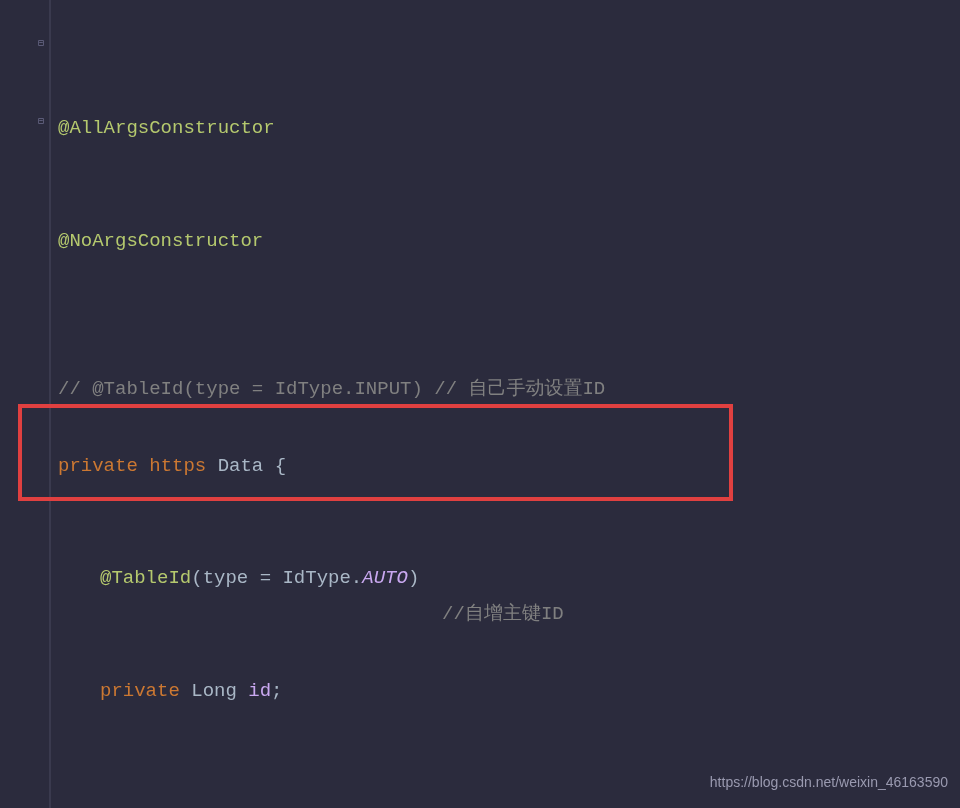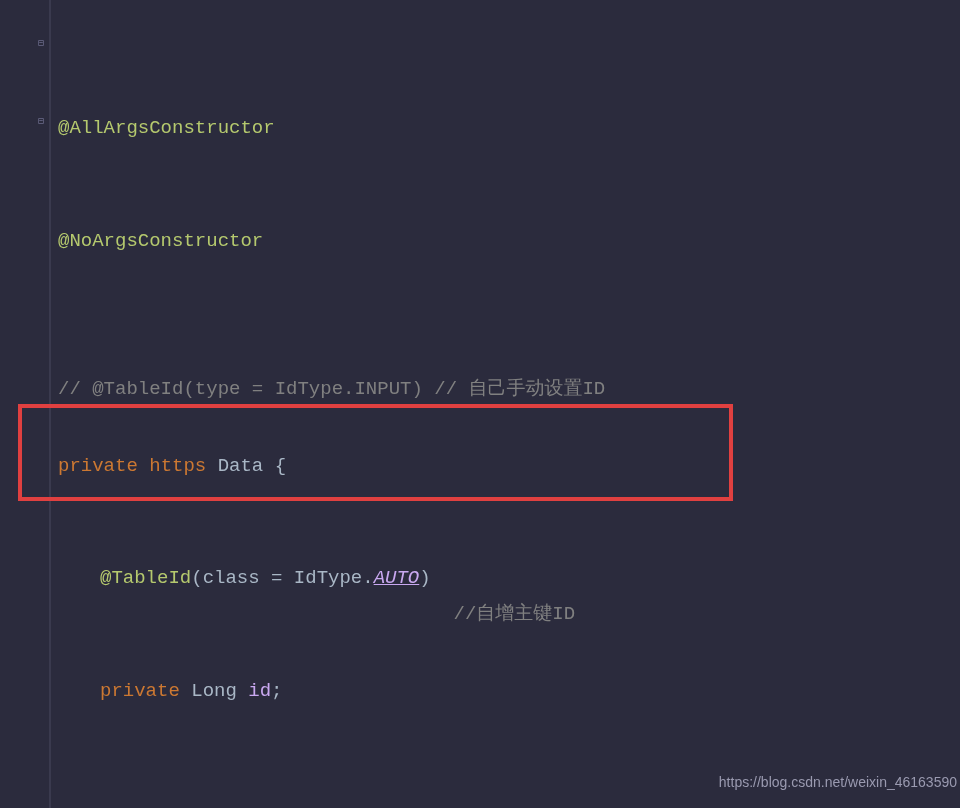--- a/index.html
+++ b/index.html
@@ -40,59 +40,59 @@
       top: 36px;
       left: 58px;
       right: 0;
       white-space: pre;
     }
     .line { height: 38.5px; display: flex; align-items: flex-start; }
     .annotation { color: #b5c96e; }
     .keyword { color: #cc7832; }
     .type { color: #a9b7c6; }
     .identifier { color: #c9a8f0; }
-    .static-ref { color: #c9a8f0; font-style: italic; text-decoration: underline; }
+    .static-ref { color: #c9a8f0; font-style: italic; }
     .comment { color: #808080; margin-top: 36px; }
     .plain { color: #a9b7c6; }
     .punct { color: #a9b7c6; }
     .ws4 { display: inline-block; width: 42px; }
     .highlight-box {
       position: absolute;
       left: 18px;
       top: 404px;
       width: 715px;
       height: 97px;
       border: 4px solid #e04040;
       pointer-events: none;
     }
     .watermark {
       position: absolute;
       bottom: 12px;
-      right: 3px;
+      right: 12px;
       color: #9a9ab0;
       font-size: 14px;
       font-family: Arial, sans-serif;
       text-align: center;
     }
   </style>
 </head>
 <body>
 
 <div class="gutter">
   <div class="gutter-marker marker-1">⊟</div>
   <div class="gutter-marker marker-2">⊟</div>
 </div>
 <div class="fold-line"></div>
 
 <div class="code">
   <div class="line"><span class="annotation">@AllArgsConstructor</span></div>
   <div class="line"><span class="annotation">@NoArgsConstructor</span></div>
   <div class="line"><span class="comment">// @TableId(type = IdType.INPUT) // 自己手动设置ID</span></div>
   <div class="line"><span class="keyword">private</span><span class="plain"> </span><span class="keyword">https</span><span class="plain"> </span><span class="type">Data</span><span class="punct"> {</span></div>
-  <div class="line"><span class="ws4"></span><span class="annotation">@TableId</span><span class="punct">(</span><span class="plain">class = IdType.</span><span class="static-ref">AUTO</span><span class="punct">)</span><span class="comment">  //自增主键ID</span></div>
+  <div class="line"><span class="ws4"></span><span class="annotation">@TableId</span><span class="punct">(</span><span class="plain">type = IdType.</span><span class="static-ref">AUTO</span><span class="punct">)</span><span class="comment">  //自增主键ID</span></div>
   <div class="line"><span class="ws4"></span><span class="keyword">private</span><span class="plain"> </span><span class="type">Long</span><span class="plain"> </span><span class="identifier">id</span><span class="punct">;</span></div>
   
   
   
   
   
   
   
   
   

